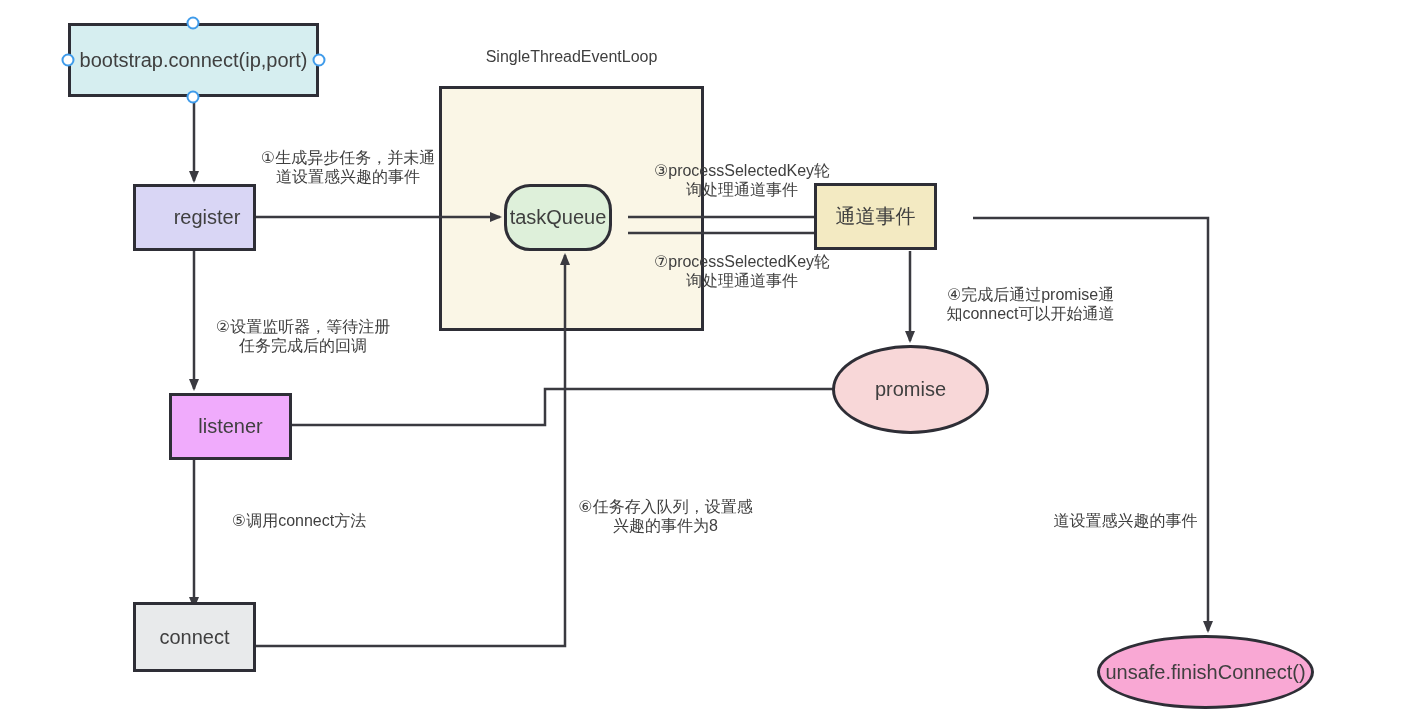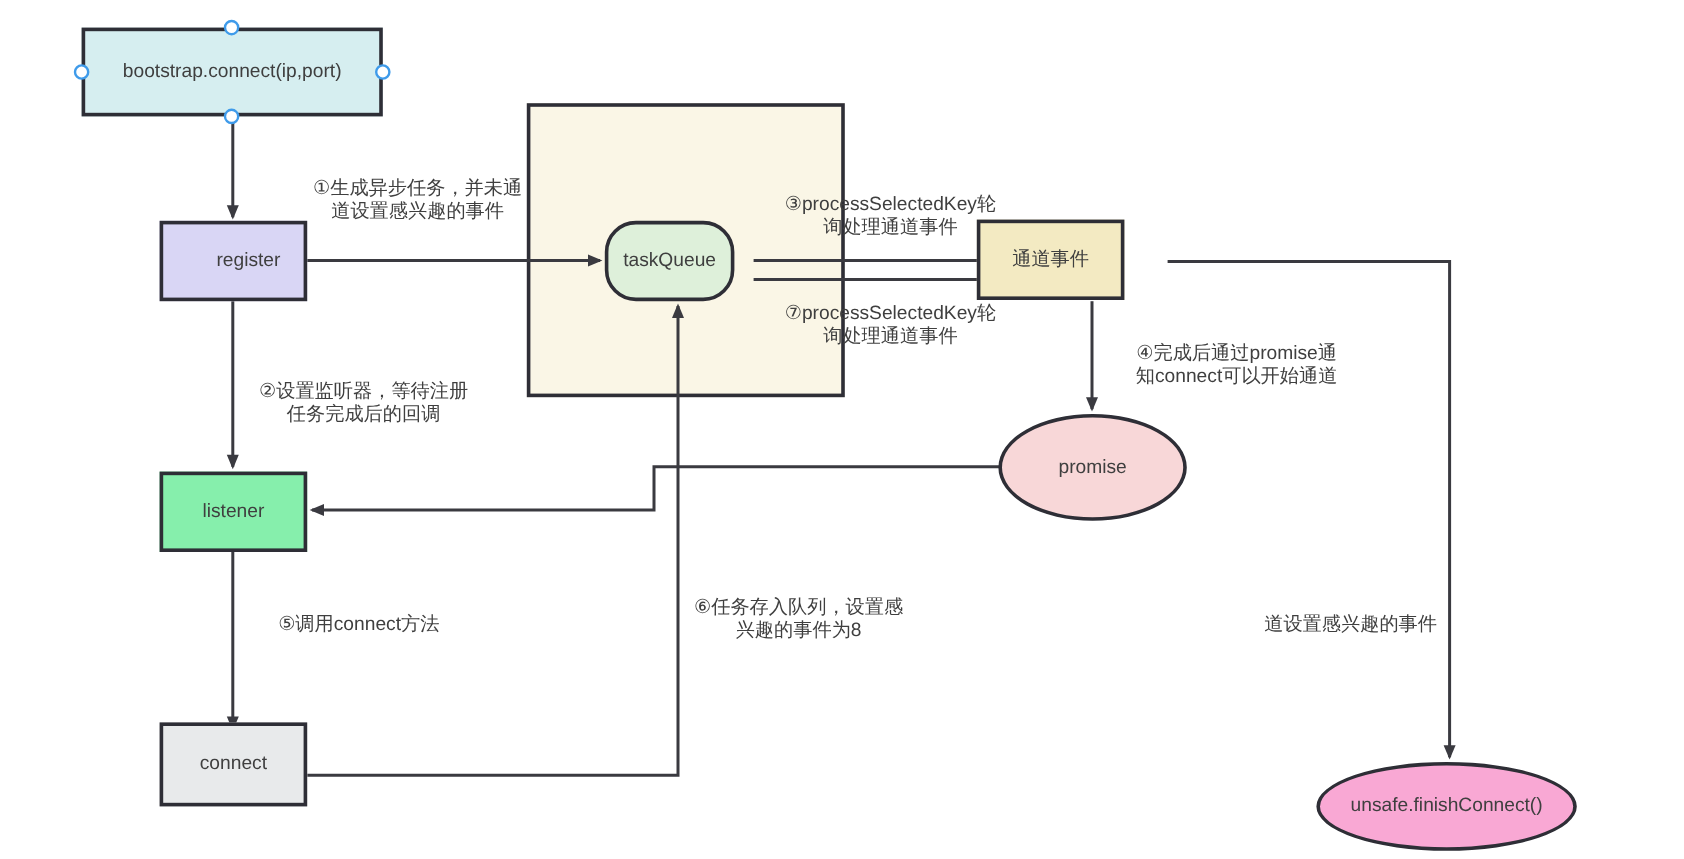--- a/index.html
+++ b/index.html
@@ -12,21 +12,21 @@
     position:absolute; left:439px; top:86px; width:265px; height:245px;
     border:3px solid #2e2e36; box-sizing:border-box; z-index:1;
   }
   .container-title {
     position:absolute; left:439px; top:48px; width:265px; height:22px;
     text-align:center; font-size:16px; color:#3f3f3f; z-index:1;
   }
   .node {
     position:absolute; display:flex; align-items:center; justify-content:center;
     border:3px solid #2e2e36; box-sizing:border-box; color:#3f3f3f;
-    font-size:16px; z-index:3; text-align:center;
+    font-size:20px; z-index:3; text-align:center;
   }
   .ellipse { border-radius:50%; }
   .node-bootstrap { left:68px;  top:23px;  width:251px; height:74px; }
   .node-register  { left:133px; top:184px; width:123px; height:67px; }
   .node-taskqueue { left:504px; top:184px; width:108px; height:67px;border-radius:26px; }
   .node-chevent   { left:814px; top:183px; width:123px; height:67px; }
   .node-promise   { left:832px; top:345px; width:157px; height:89px; }
   .node-listener  { left:133px; top:393px; width:123px; height:67px; }
   .node-connect   { left:133px; top:602px; width:123px; height:70px; }
   .node-unsafe    { left:1097px;top:635px; width:217px; height:74px; }
@@ -68,28 +68,29 @@
     <path d="M628,217 L845,217" fill="none" stroke-width="2.5" marker-end="url(#arr)" stroke="#3a3a40"></path>
     <path d="M628,233 L845,233" fill="none" stroke-width="2.5" marker-end="url(#arr)" stroke="#3a3a40"></path>
     <path d="M194,251 L194,389" fill="none" stroke-width="2.5" marker-end="url(#arr)" stroke="#3a3a40"></path>
     <path d="M910,251 L910,341" fill="none" stroke-width="2.5" marker-end="url(#arr)" stroke="#3a3a40"></path>
     <path d="M833,389 L545,389 L545,425 L260,425" fill="none" stroke-width="2.5" marker-end="url(#arr)" stroke="#3a3a40"></path>
     <path d="M194,460 L194,607" fill="none" stroke-width="2.5" marker-end="url(#arr)" stroke="#3a3a40"></path>
     <path d="M256,646 L565,646 L565,255" fill="none" stroke-width="2.5" marker-end="url(#arr)" stroke="#3a3a40"></path>
     <path d="M973,218 L1208,218 L1208,631" fill="none" stroke-width="2.5" marker-end="url(#arr)" stroke="#3a3a40"></path>
   </svg>
 
+  <div class="container-title">SingleThreadEventLoop</div>
   <div class="container-box" style="background-color: rgb(250, 246, 230); border-color: rgb(46, 46, 54);"></div>
 
   <div class="node node-bootstrap" style="background-color: rgb(214, 238, 240); border-color: rgb(46, 46, 54);">bootstrap.connect(ip,port)</div>
   <div class="node node-register" style="background-color: rgb(217, 214, 245); border-color: rgb(46, 46, 54); padding-left: 25px;">register</div>
   <div class="node node-taskqueue" style="background-color: rgb(222, 240, 218); border-color: rgb(46, 46, 54);">taskQueue</div>
   <div class="node node-chevent" style="background-color: rgb(243, 234, 194); border-color: rgb(46, 46, 54);">通道事件</div>
   <div class="node ellipse node-promise" style="background-color: rgb(248, 215, 216); border-color: rgb(46, 46, 54);">promise</div>
-  <div class="node node-listener" style="background-color: #86efac; border-color: rgb(46, 46, 54);">listener</div>
+  <div class="node node-listener" style="background-color: #f0abfc; border-color: rgb(46, 46, 54); margin-left: 36px;">listener</div>
   <div class="node node-connect" style="background-color: rgb(232, 234, 235); border-color: rgb(46, 46, 54);">connect</div>
   <div class="node ellipse node-unsafe" style="background-color: #f9a8d4; border-color: rgb(46, 46, 54);">unsafe.finishConnect()</div>
 
   <div class="edge-label lbl-1">①生成异步任务，并未通
 道设置感兴趣的事件</div>
   <div class="edge-label lbl-2">②设置监听器，等待注册
 任务完成后的回调</div>
   <div class="edge-label lbl-3">③processSelectedKey轮
 询处理通道事件</div>
   <div class="edge-label lbl-4">④完成后通过promise通

